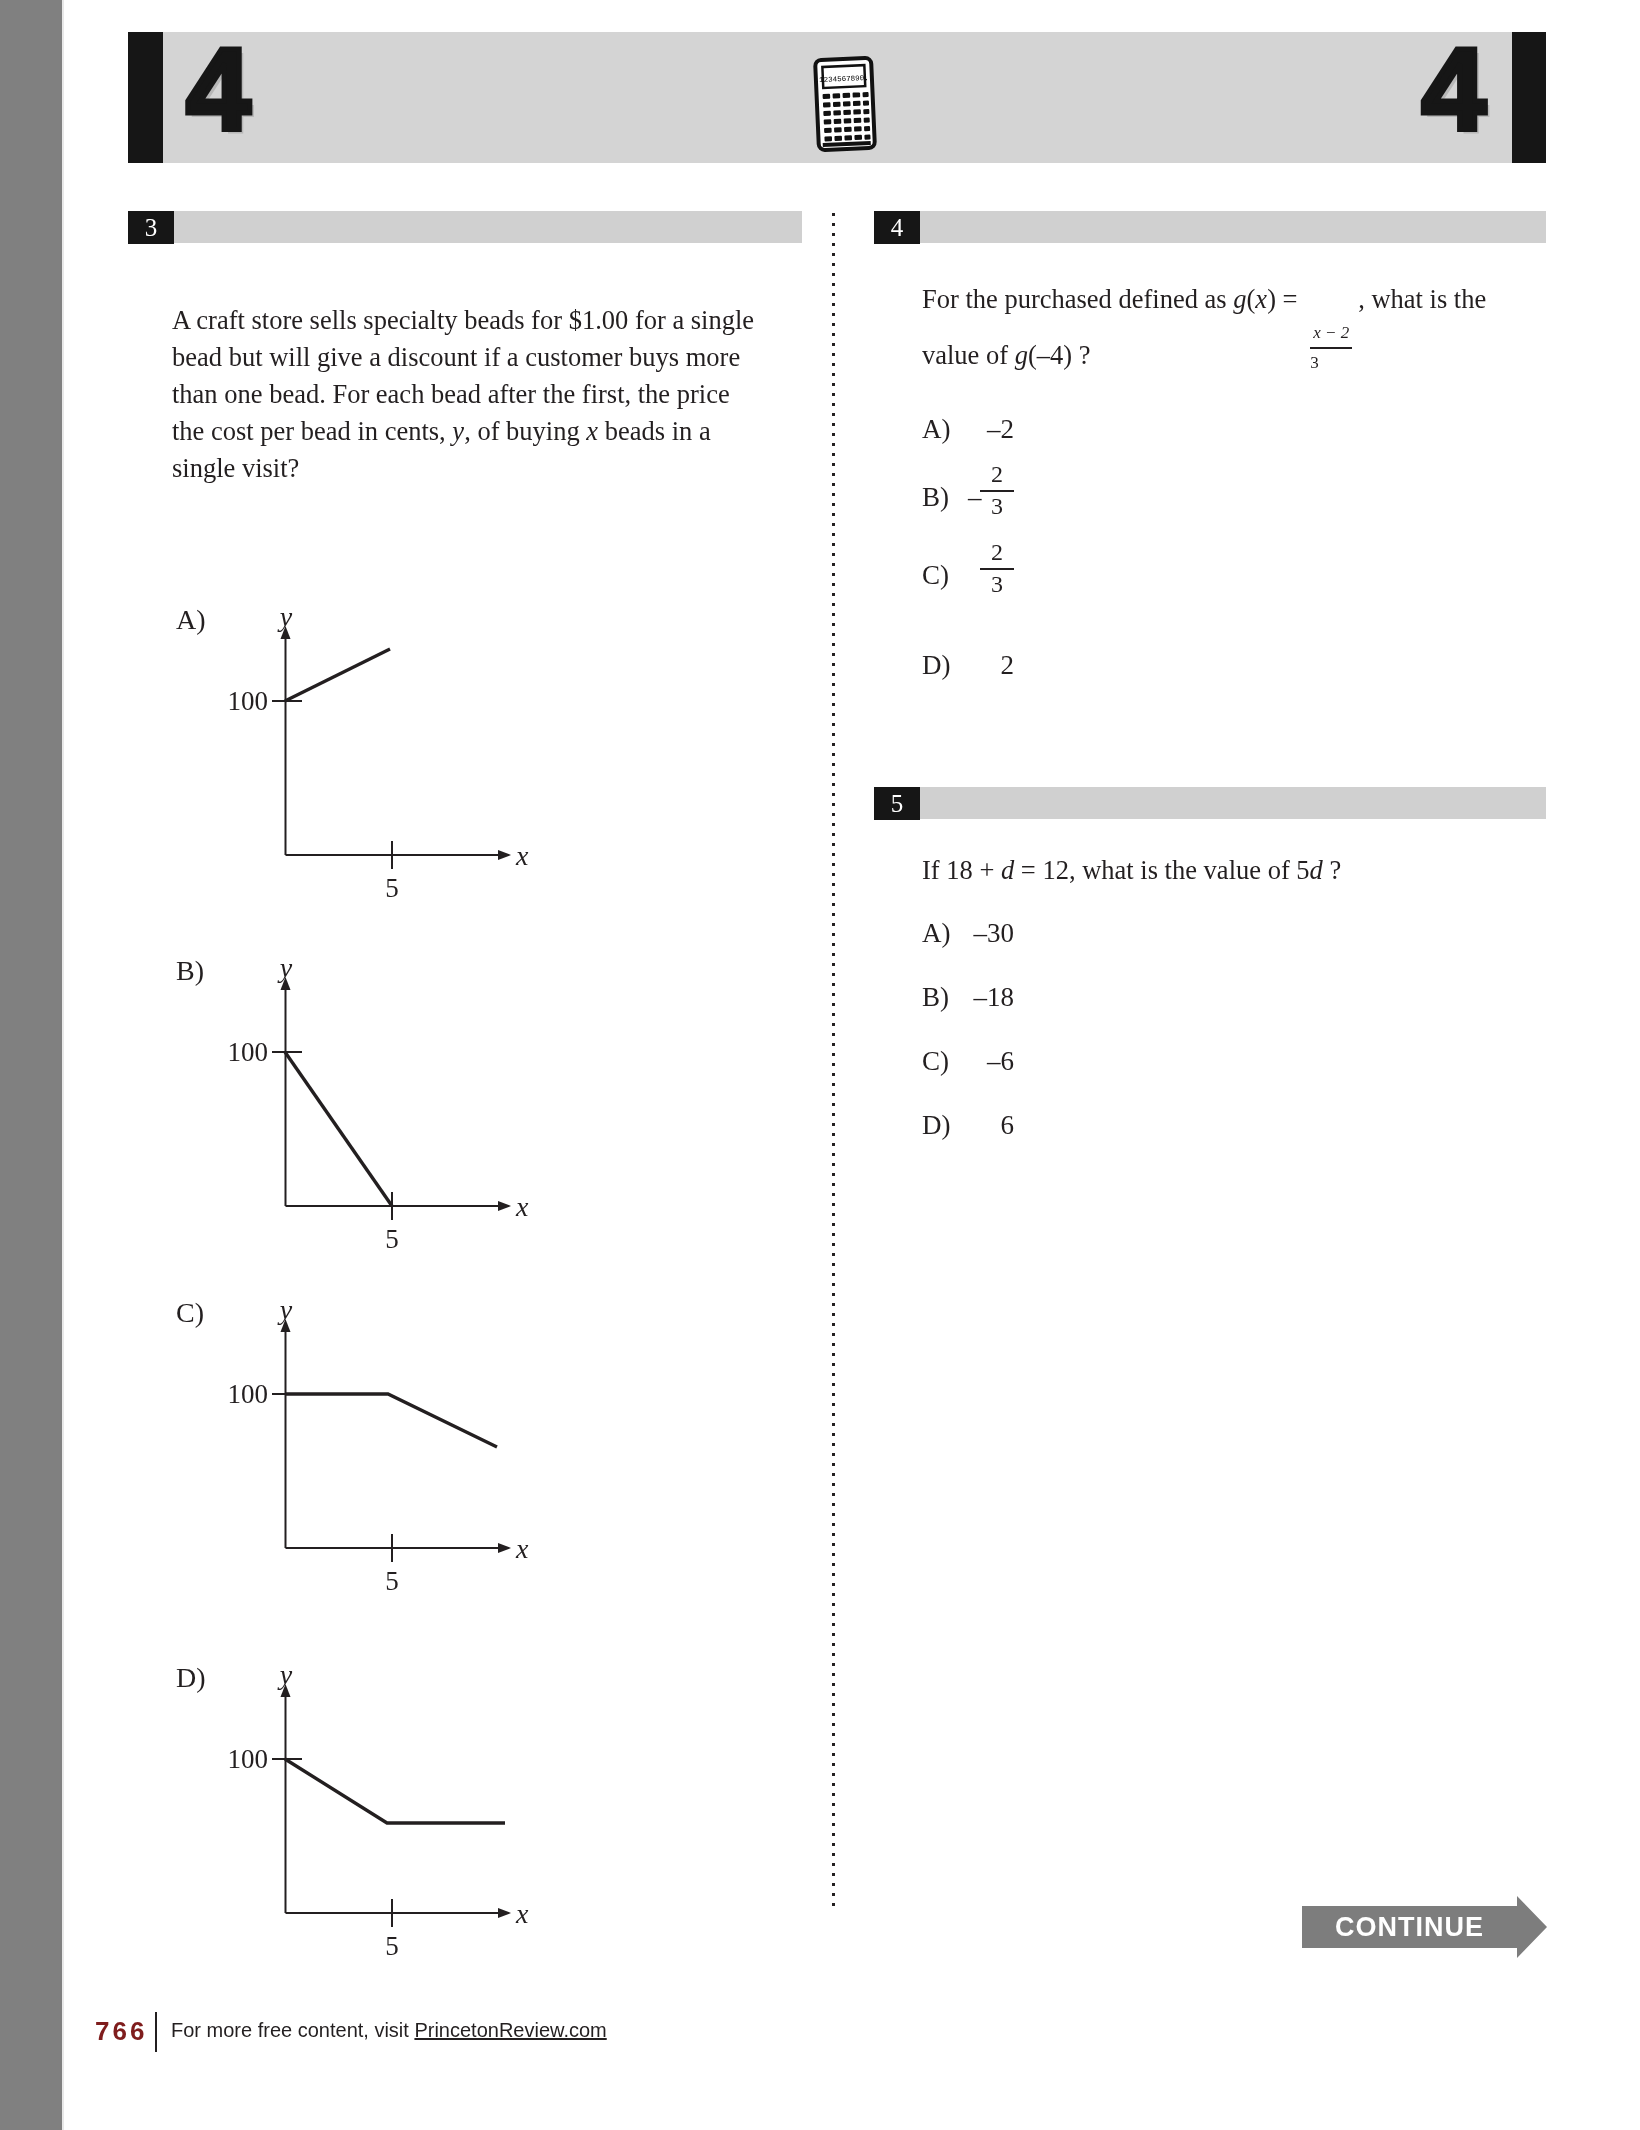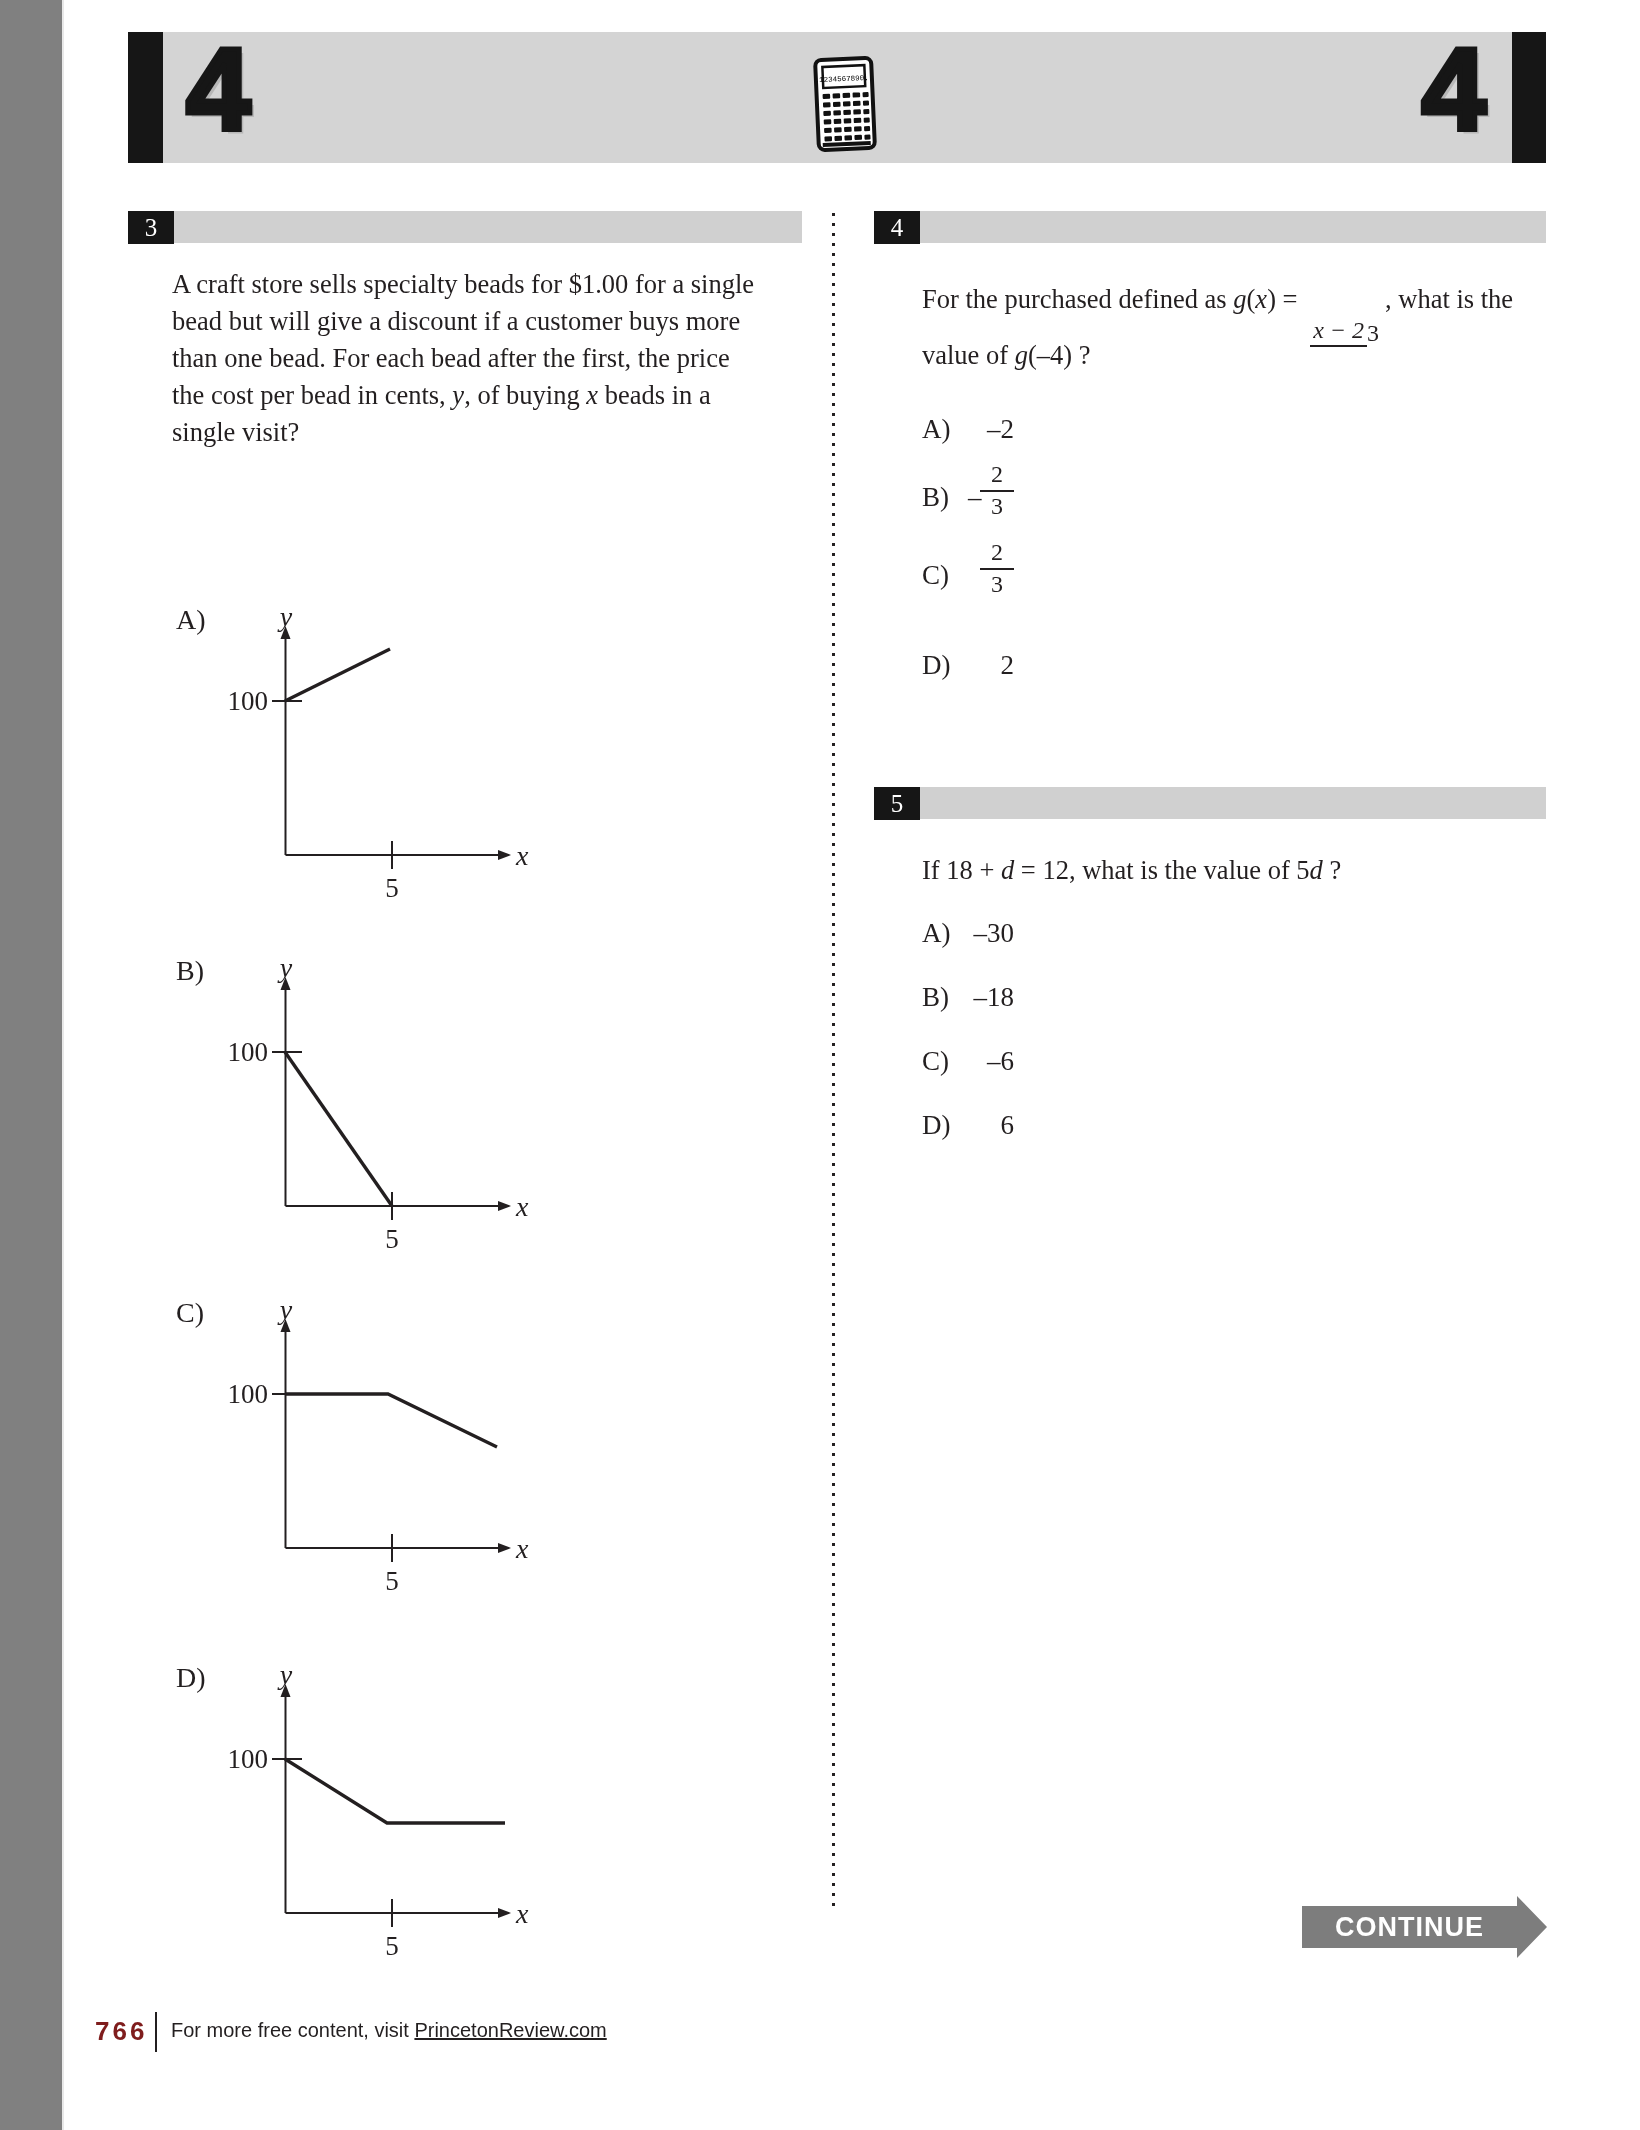--- a/index.html
+++ b/index.html
@@ -13,29 +13,29 @@
   .hbar.left{left:0;} .hbar.right{right:0;width:34px;}
   .big-num{position:absolute;top:-8px;font-family:"Liberation Sans",sans-serif;font-weight:900;
            font-size:116px;line-height:131px;color:#161616;-webkit-text-stroke:5px #161616;
            text-shadow:4px 4px 0 rgba(130,130,130,.35);}
   .big-num.left{left:58px;} .big-num.right{right:60px;}
   
   .qbar{position:absolute;height:32px;background:#d0d0d0;}
   .qnum{position:absolute;left:0;top:0;width:46px;height:33px;background:#161616;color:#ffffff;
         font-size:25px;text-align:center;line-height:33px;}
   
-  .para{font-size:26.5px;line-height:37px;white-space:nowrap;}
+  .para{font-size:26.5px;line-height:37px;white-space:nowrap;margin-top:36px;}
   .it{font-style:italic;}
   .stem{font-size:26.5px;white-space:nowrap;}
   .opt-letter{position:absolute;font-size:27px;}
   .opt-val{position:absolute;font-size:27px;text-align:right;width:84px;}
   .frac{position:absolute;width:34px;text-align:center;font-size:24px;line-height:29px;}
   .frac .num{display:block;border-bottom:2px solid #231f20;padding:0 2px 1px;}
   .frac .den{display:block;}
-  .ifrac{display:inline-flex;align-items:flex-end;font-size:24px;
+  .ifrac{display:inline-flex;flex-direction:column;align-items:flex-start;font-size:17px;
          line-height:27px;vertical-align:-30px;margin:0 6px;}
   .ifrac .num{border-bottom:2px solid #231f20;padding:0 3px 1px;}
   .minus-sign{position:absolute;font-size:27px;}
   
   .divider{left:832px;top:213px;width:3px;height:1700px;
            background:repeating-linear-gradient(to bottom,#231f20 0 3px,transparent 3px 10px);}
   
   .graph{width:400px;height:312px;}
   .graph svg text{font-family:"Liberation Serif",serif;fill:#231f20;}
   

